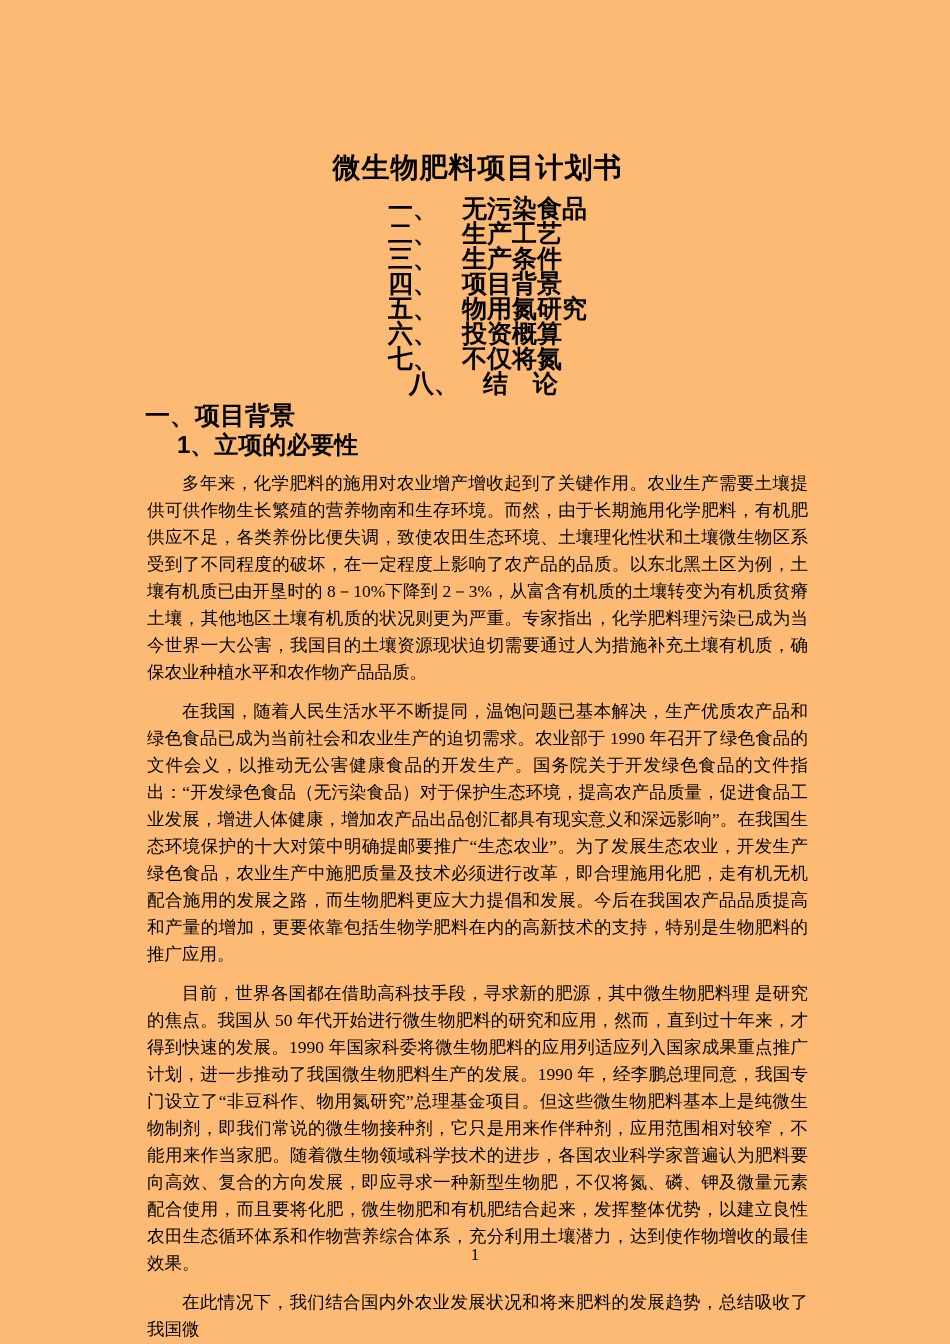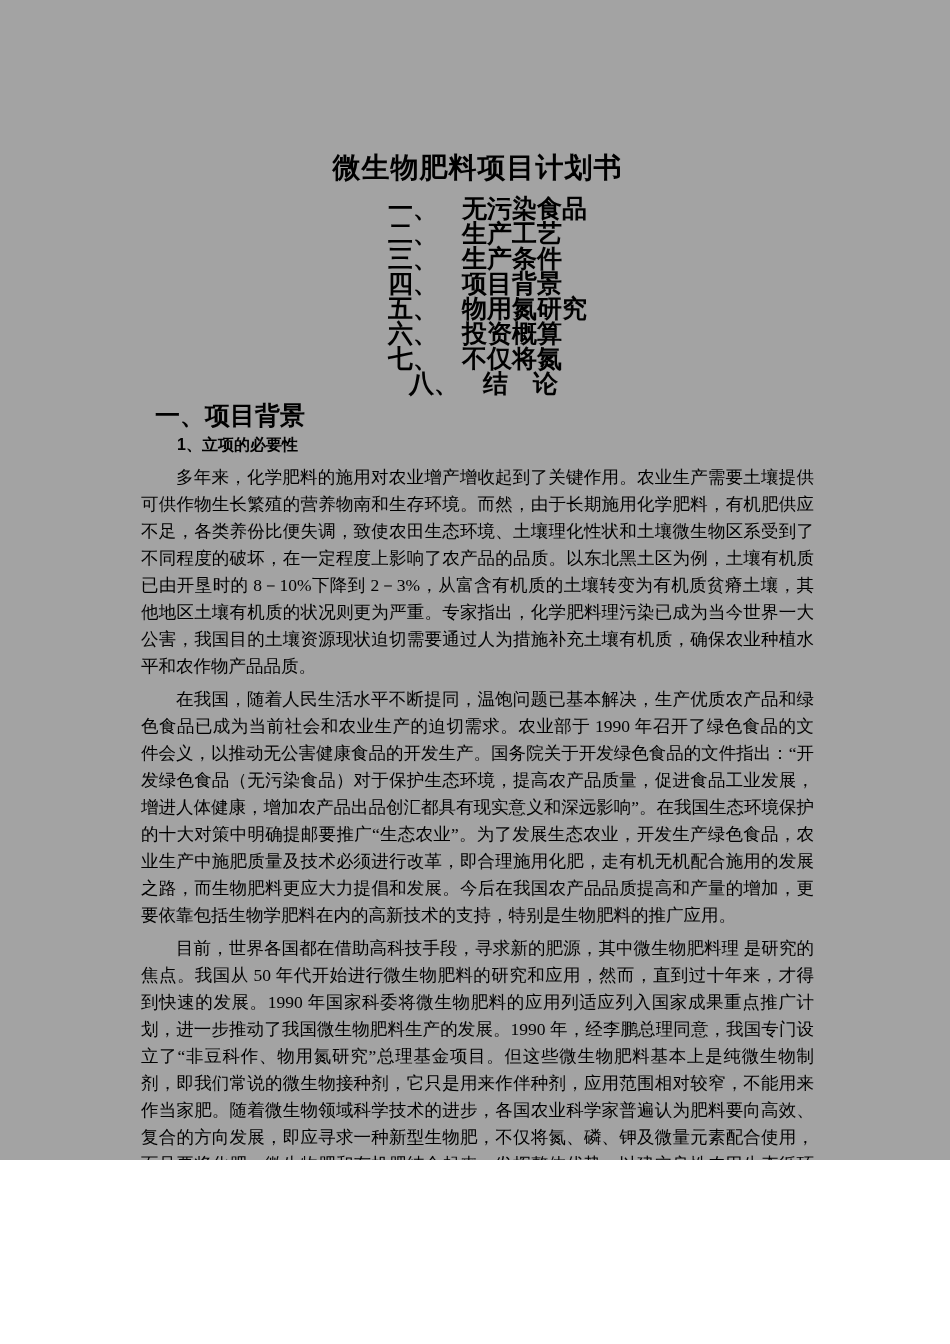--- a/index.html
+++ b/index.html
@@ -3,22 +3,22 @@
 <meta charset="utf-8">
 <style>
   html, body {
     margin: 0;
     padding: 0;
     background: #ffffff;
   }
   .page {
     position: relative;
     width: 950px;
-    height: 1160px;
-    background: #a3a3a3;
+    height: 1344px;
+    background: #fdba74;
     color: #000000;
     font-family: "Liberation Serif", "DejaVu Serif", serif;
     box-sizing: border-box;
     padding: 150px 130px 0 135px;
     overflow: hidden;
   }
   .doc-title {
     font-family: "Liberation Sans", "DejaVu Sans", sans-serif;
     font-weight: bold;
     font-size: 28px;
@@ -45,31 +45,31 @@
     flex: none;
   }
   .toc-label {
     white-space: pre;
   }
   .section-heading {
     font-family: "Liberation Sans", "DejaVu Sans", sans-serif;
     font-weight: bold;
     font-size: 25px;
     line-height: 30px;
-    margin: 4px 0 0 20px;
+    margin: 4px 0 0 10px;
   }
   .sub-heading {
     font-family: "Liberation Sans", "DejaVu Sans", sans-serif;
     font-weight: bold;
-    font-size: 16px;
+    font-size: 24px;
     line-height: 26px;
     margin: 2px 0 2px 42px;
   }
   .body-text p {
-    margin: 6px;
+    margin: 12px;
     font-size: 17.5px;
     line-height: 27px;
     text-align: justify;
     text-indent: 2em;
   }
   .page-number {
     position: absolute;
     left: 0;
     right: 0;
     top: 1245px;

